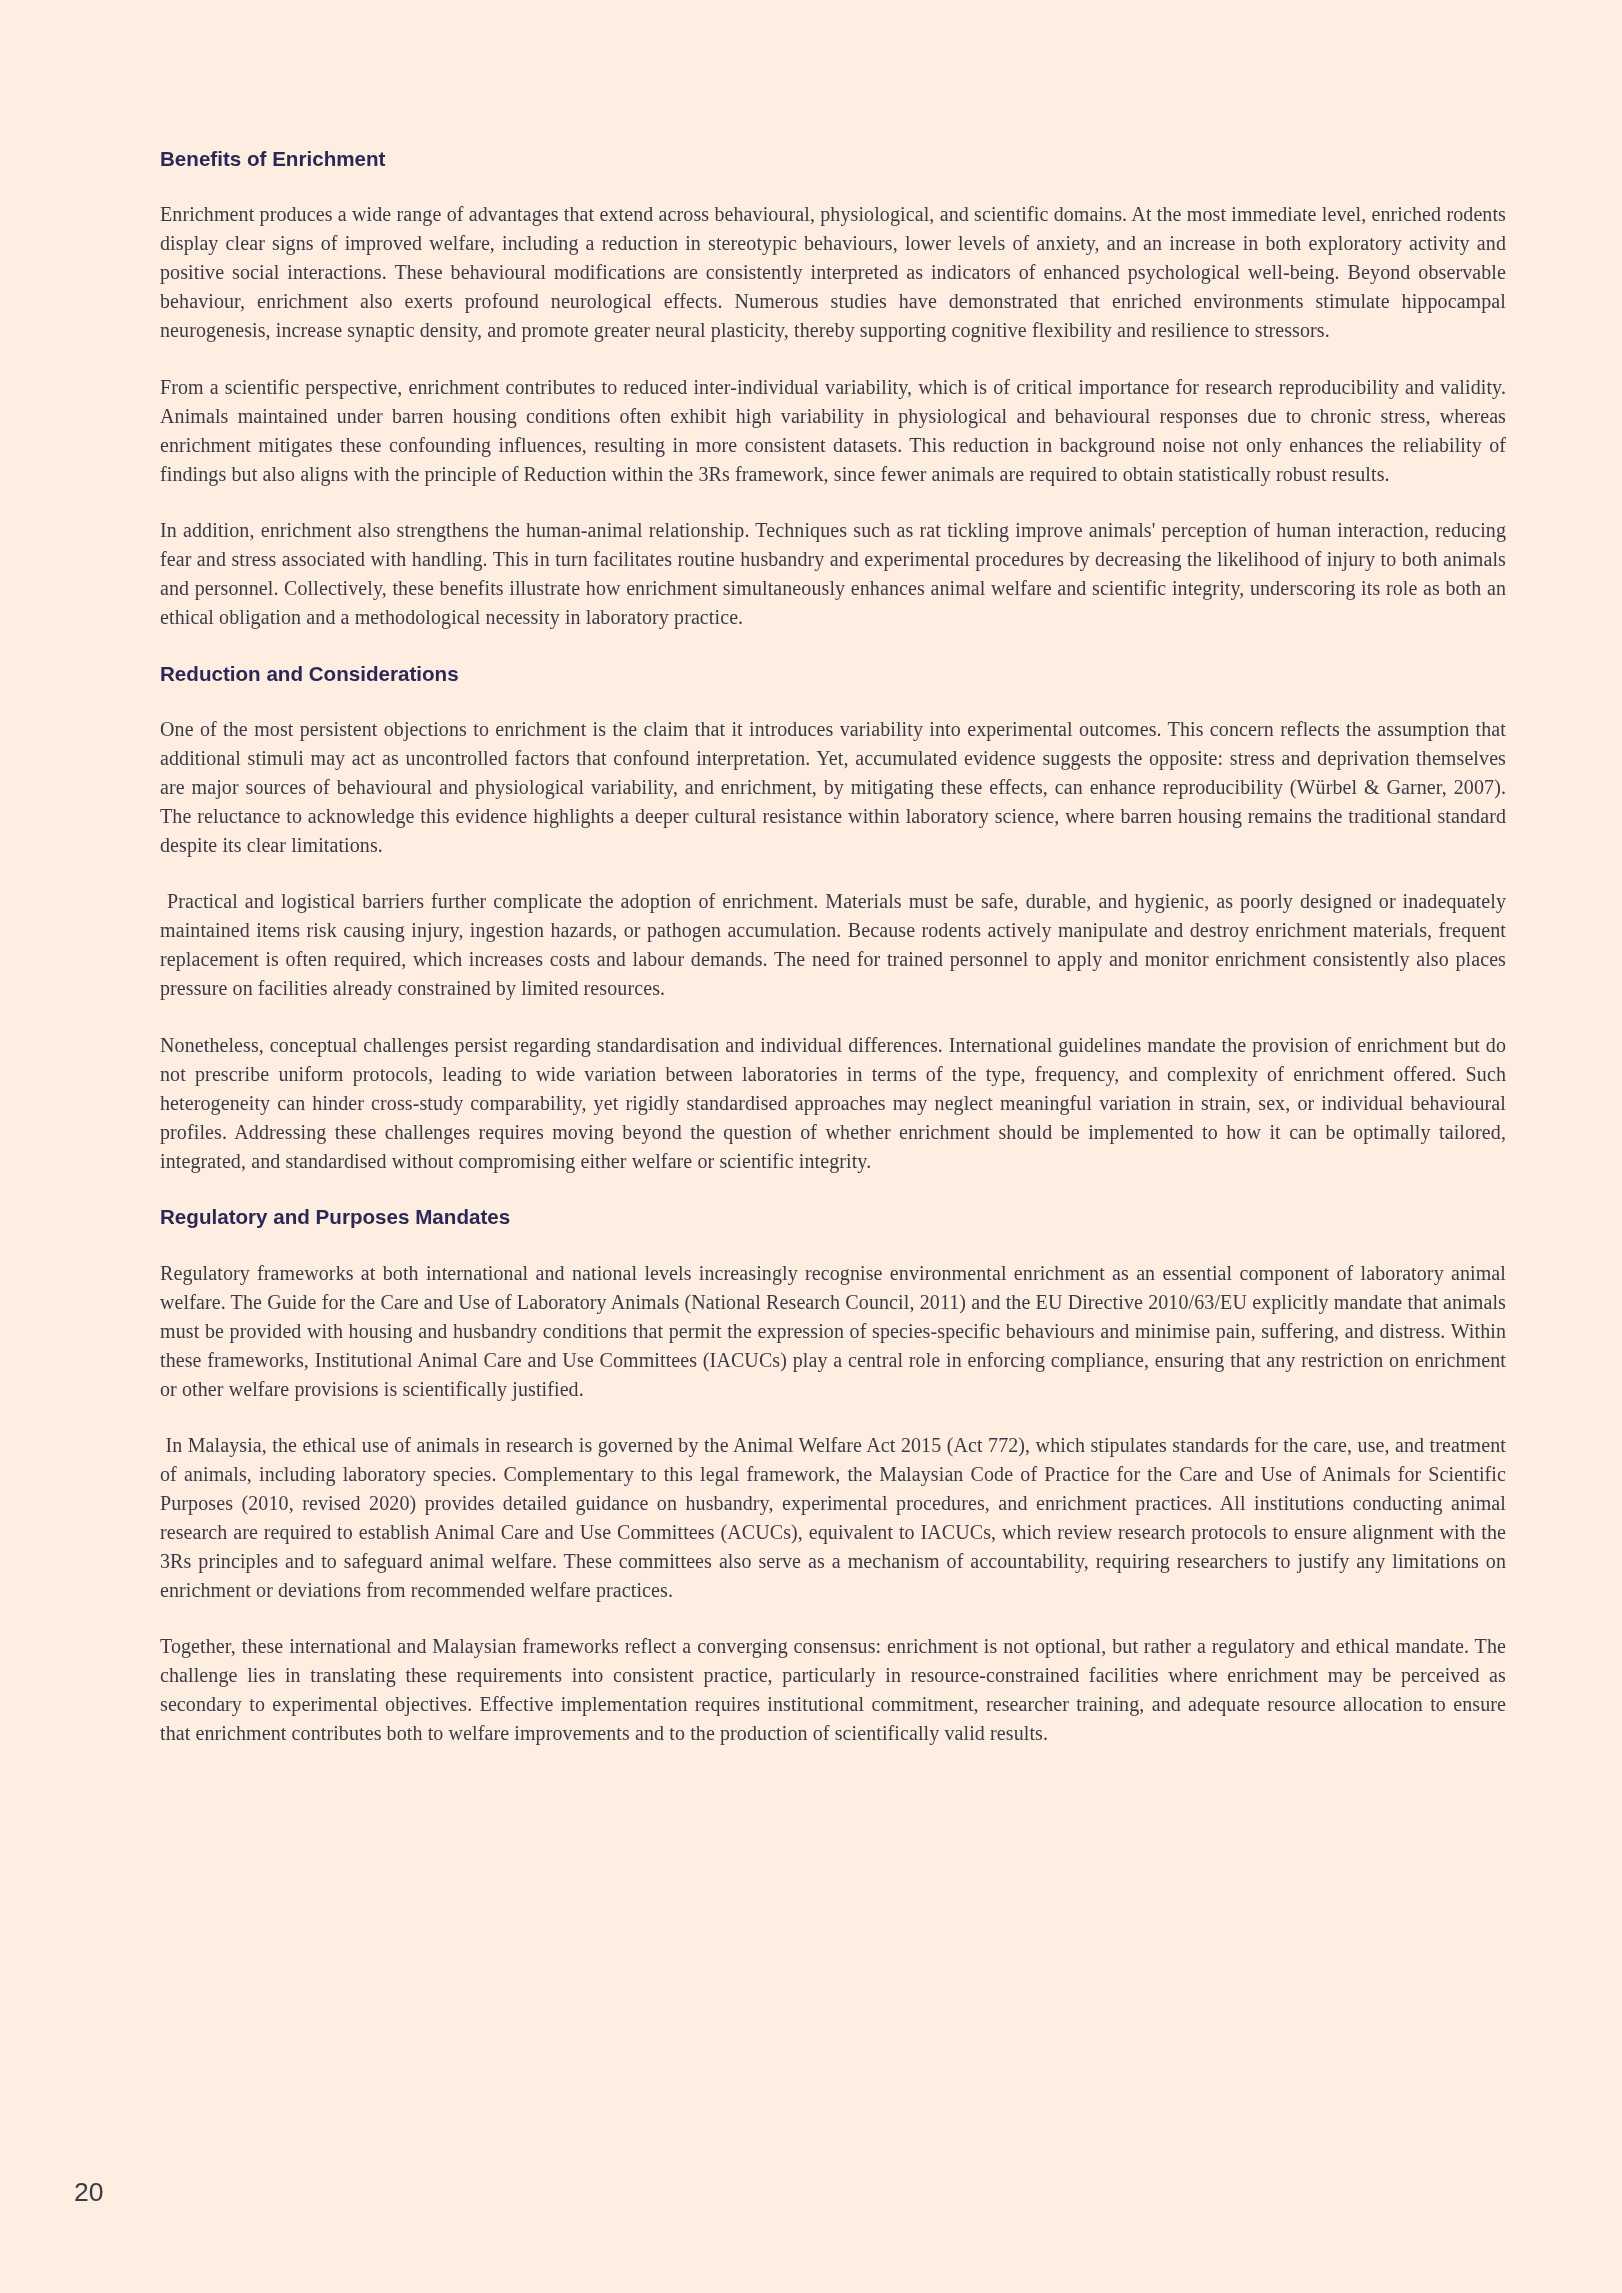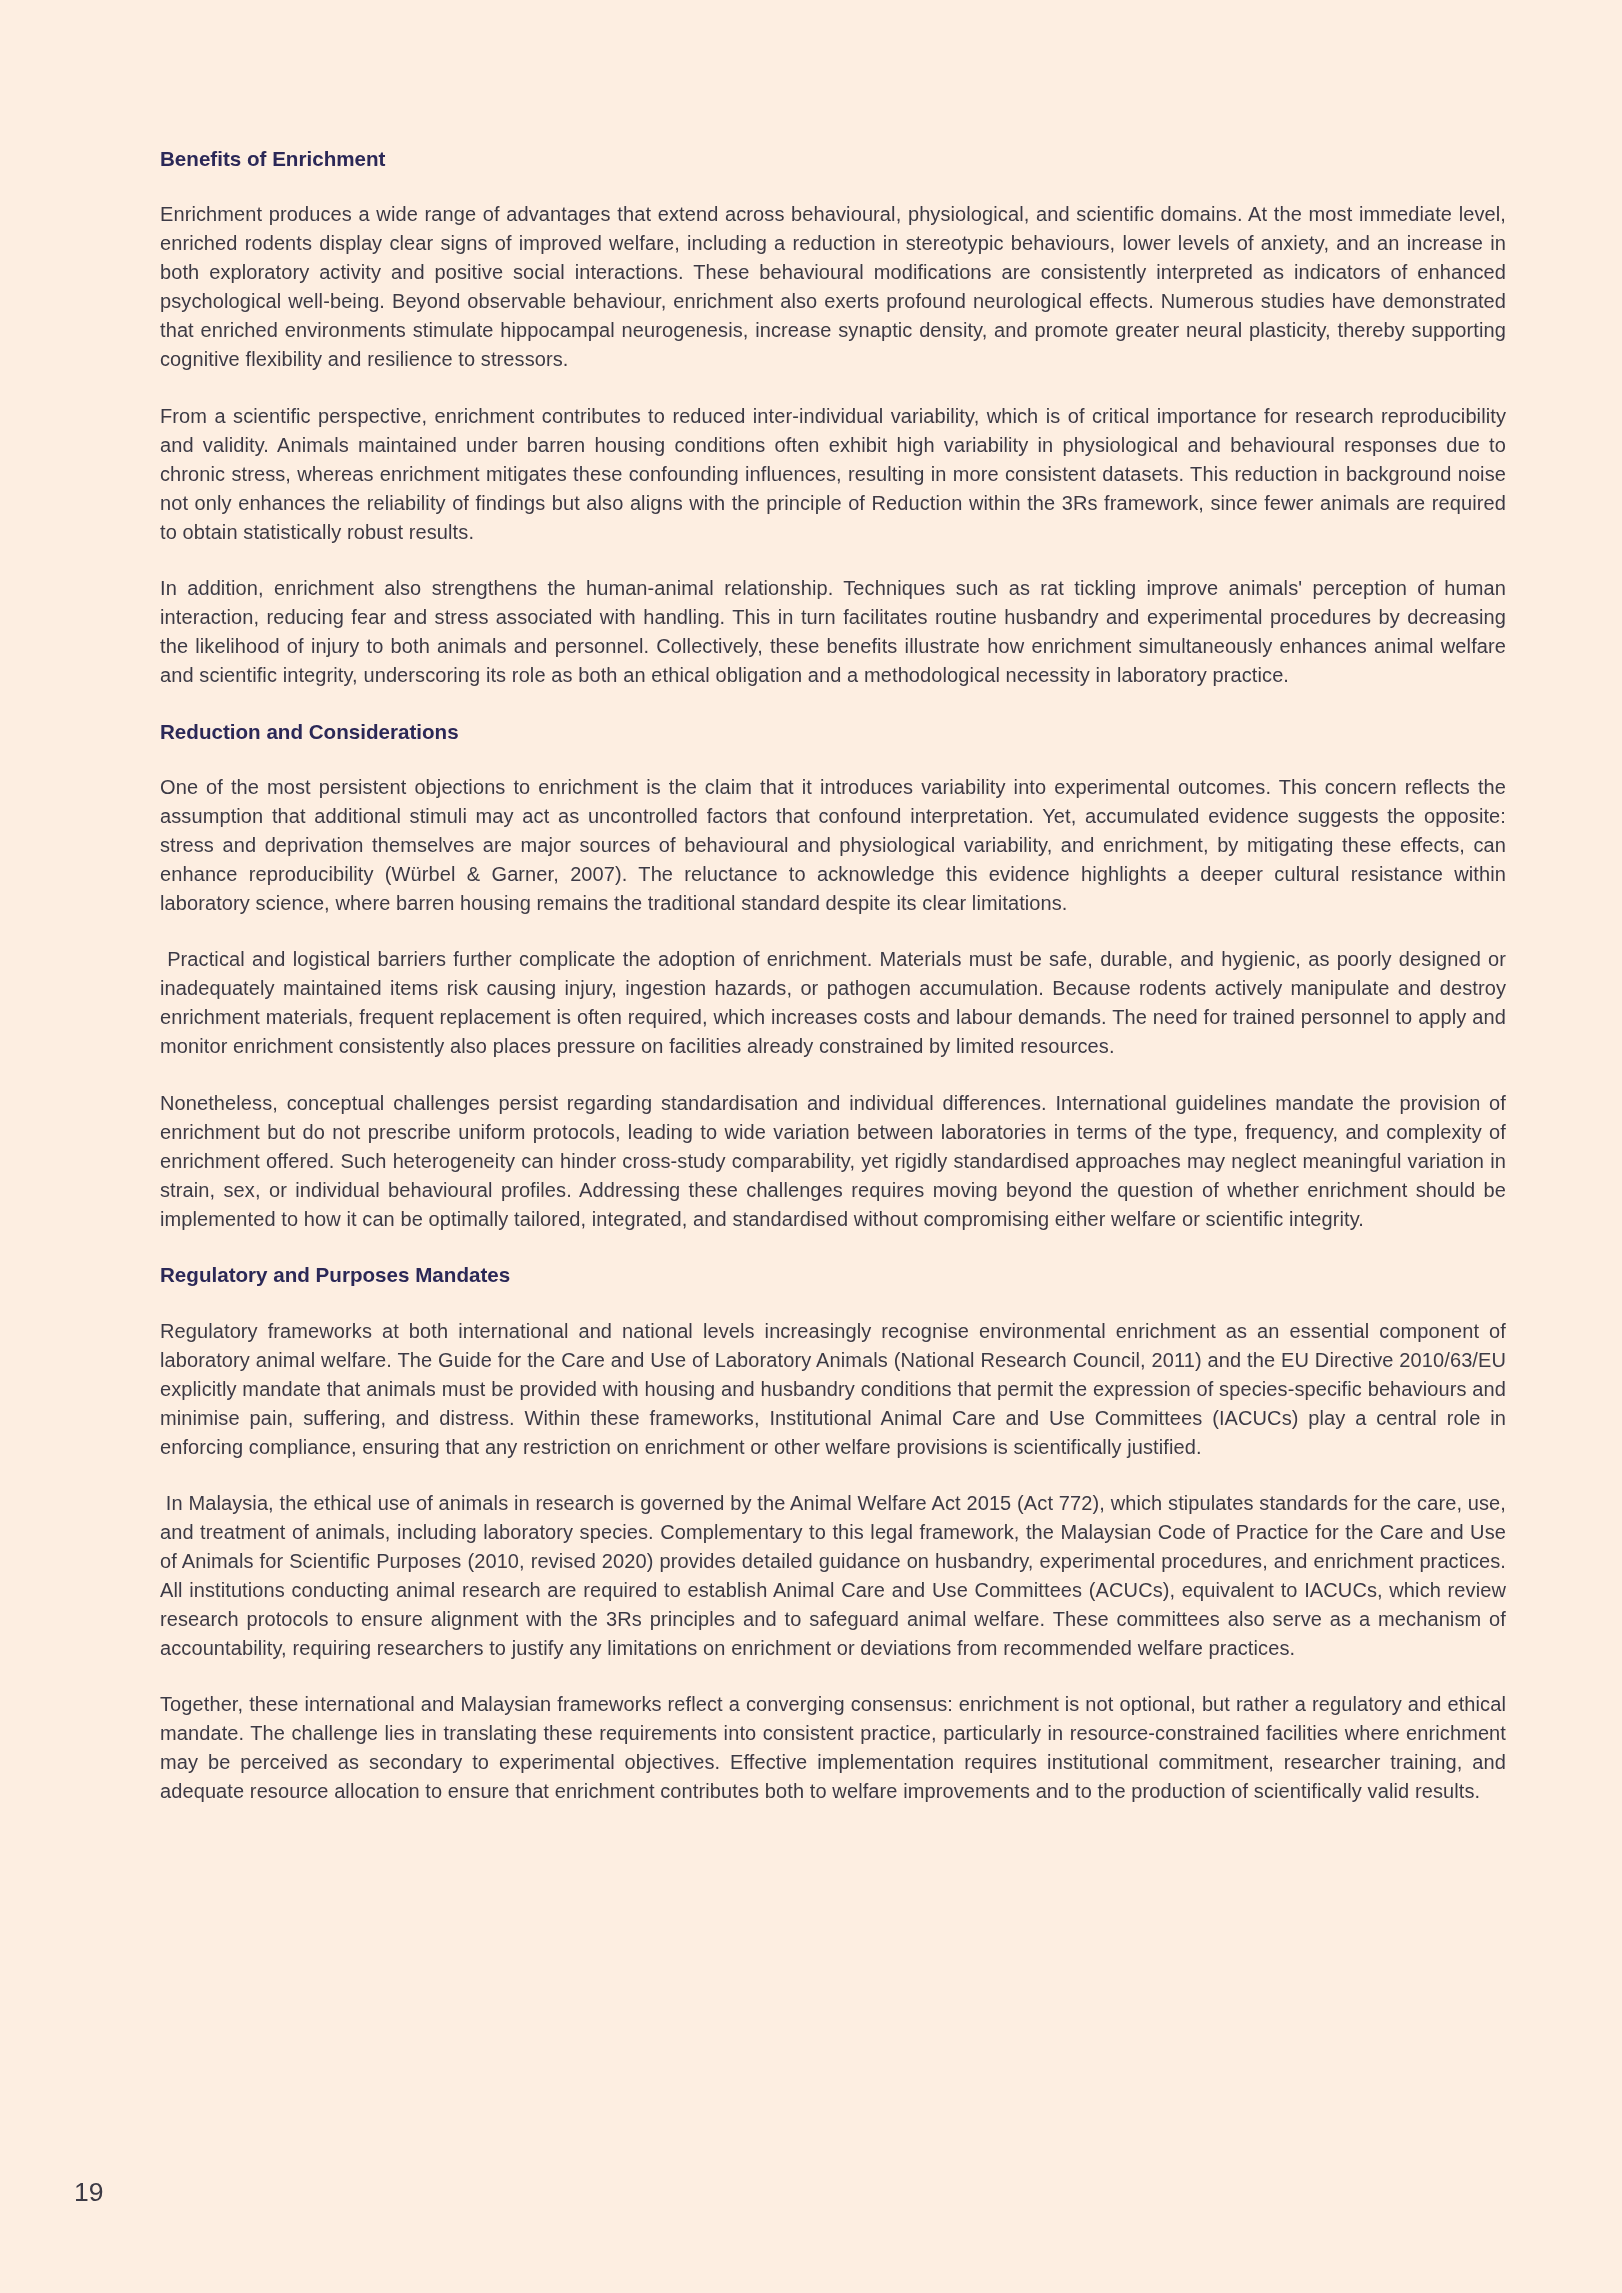--- a/index.html
+++ b/index.html
@@ -30,20 +30,21 @@
   .doc h2:not(:first-child){
     margin-top:23.5px;
   }
   .doc p{
     color:var(--body);
     font-size:20px;
     line-height:29px;
     text-align:justify;
     margin:0 0 27.4px 0;
     letter-spacing:0.1px;
+    font-family:Liberation Serif, serif;
   }
   .page-number{
     position:absolute;
     left:74px;
     top:2175px;
     color:var(--body);
     font-size:26.5px;
     line-height:35px;
   }
 </style>
@@ -60,14 +61,14 @@
       <p>One of the most persistent objections to enrichment is the claim that it introduces variability into experimental outcomes. This concern reflects the assumption that additional stimuli may act as uncontrolled factors that confound interpretation. Yet, accumulated evidence suggests the opposite: stress and deprivation themselves are major sources of behavioural and physiological variability, and enrichment, by mitigating these effects, can enhance reproducibility (Würbel &amp; Garner, 2007). The reluctance to acknowledge this evidence highlights a deeper cultural resistance within laboratory science, where barren housing remains the traditional standard despite its clear limitations.</p>
       <p>&nbsp;Practical and logistical barriers further complicate the adoption of enrichment. Materials must be safe, durable, and hygienic, as poorly designed or inadequately maintained items risk causing injury, ingestion hazards, or pathogen accumulation. Because rodents actively manipulate and destroy enrichment materials, frequent replacement is often required, which increases costs and labour demands. The need for trained personnel to apply and monitor enrichment consistently also places pressure on facilities already constrained by limited resources.</p>
       <p>Nonetheless, conceptual challenges persist regarding standardisation and individual differences. International guidelines mandate the provision of enrichment but do not prescribe uniform protocols, leading to wide variation between laboratories in terms of the type, frequency, and complexity of enrichment offered. Such heterogeneity can hinder cross-study comparability, yet rigidly standardised approaches may neglect meaningful variation in strain, sex, or individual behavioural profiles. Addressing these challenges requires moving beyond the question of whether enrichment should be implemented to how it can be optimally tailored, integrated, and standardised without compromising either welfare or scientific integrity.</p>
       <h2>Regulatory and Purposes Mandates</h2>
       <p>Regulatory frameworks at both international and national levels increasingly recognise environmental enrichment as an essential component of laboratory animal welfare. The Guide for the Care and Use of Laboratory Animals (National Research Council, 2011) and the EU Directive 2010/63/EU explicitly mandate that animals must be provided with housing and husbandry conditions that permit the expression of species-specific behaviours and minimise pain, suffering, and distress. Within these frameworks, Institutional Animal Care and Use Committees (IACUCs) play a central role in enforcing compliance, ensuring that any restriction on enrichment or other welfare provisions is scientifically justified.</p>
       <p>&nbsp;In Malaysia, the ethical use of animals in research is governed by the Animal Welfare Act 2015 (Act 772), which stipulates standards for the care, use, and treatment of animals, including laboratory species. Complementary to this legal framework, the Malaysian Code of Practice for the Care and Use of Animals for Scientific Purposes (2010, revised 2020) provides detailed guidance on husbandry, experimental procedures, and enrichment practices. All institutions conducting animal research are required to establish Animal Care and Use Committees (ACUCs), equivalent to IACUCs, which review research protocols to ensure alignment with the 3Rs principles and to safeguard animal welfare. These committees also serve as a mechanism of accountability, requiring researchers to justify any limitations on enrichment or deviations from recommended welfare practices.</p>
       <p>Together, these international and Malaysian frameworks reflect a converging consensus: enrichment is not optional, but rather a regulatory and ethical mandate. The challenge lies in translating these requirements into consistent practice, particularly in resource-constrained facilities where enrichment may be perceived as secondary to experimental objectives. Effective implementation requires institutional commitment, researcher training, and adequate resource allocation to ensure that enrichment contributes both to welfare improvements and to the production of scientifically valid results.</p>
     </div>
 </div>
 
-<div class="page-number">19</div>
+<div class="page-number">20</div>
 
 
 </body></html>

